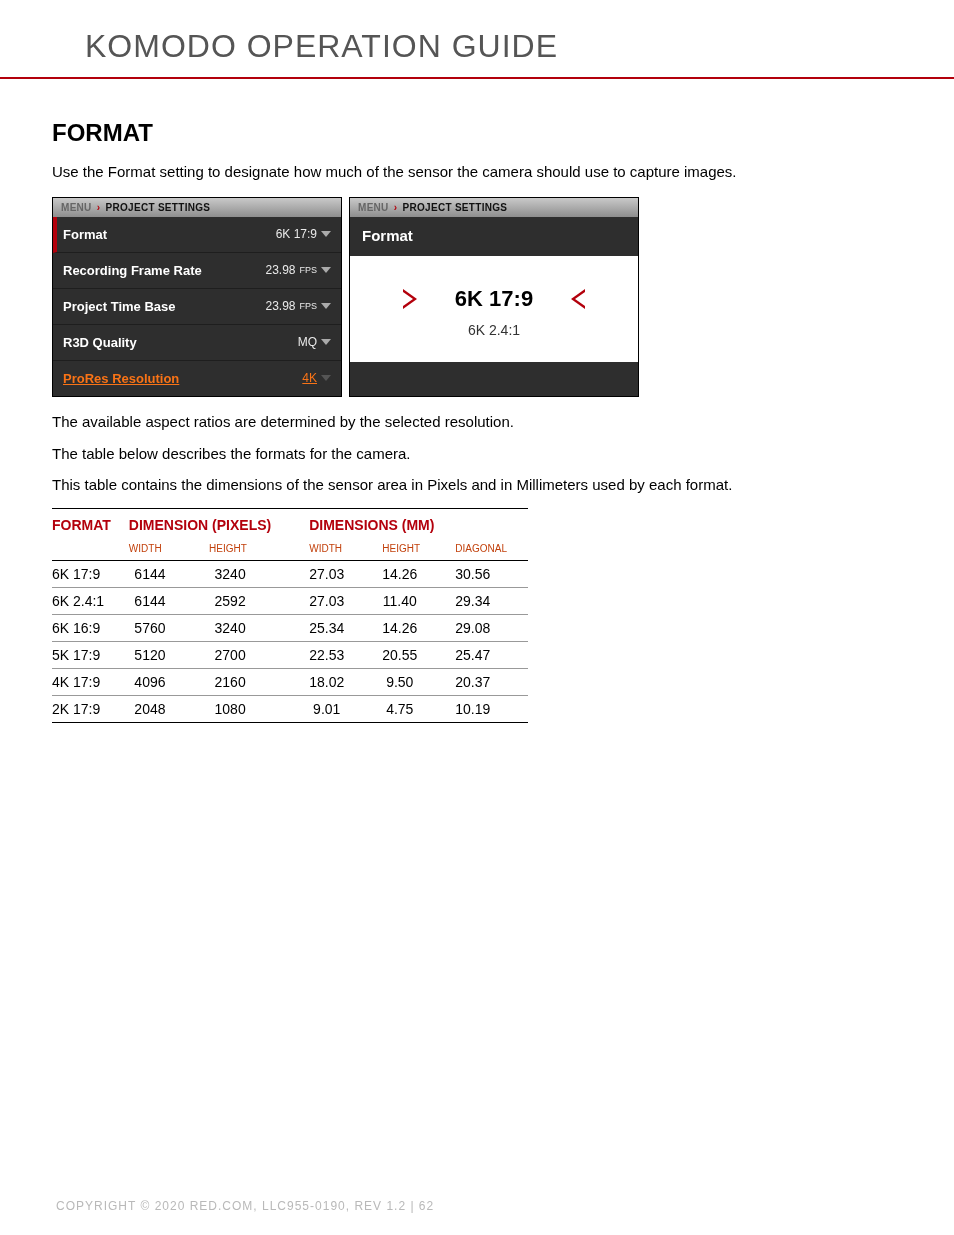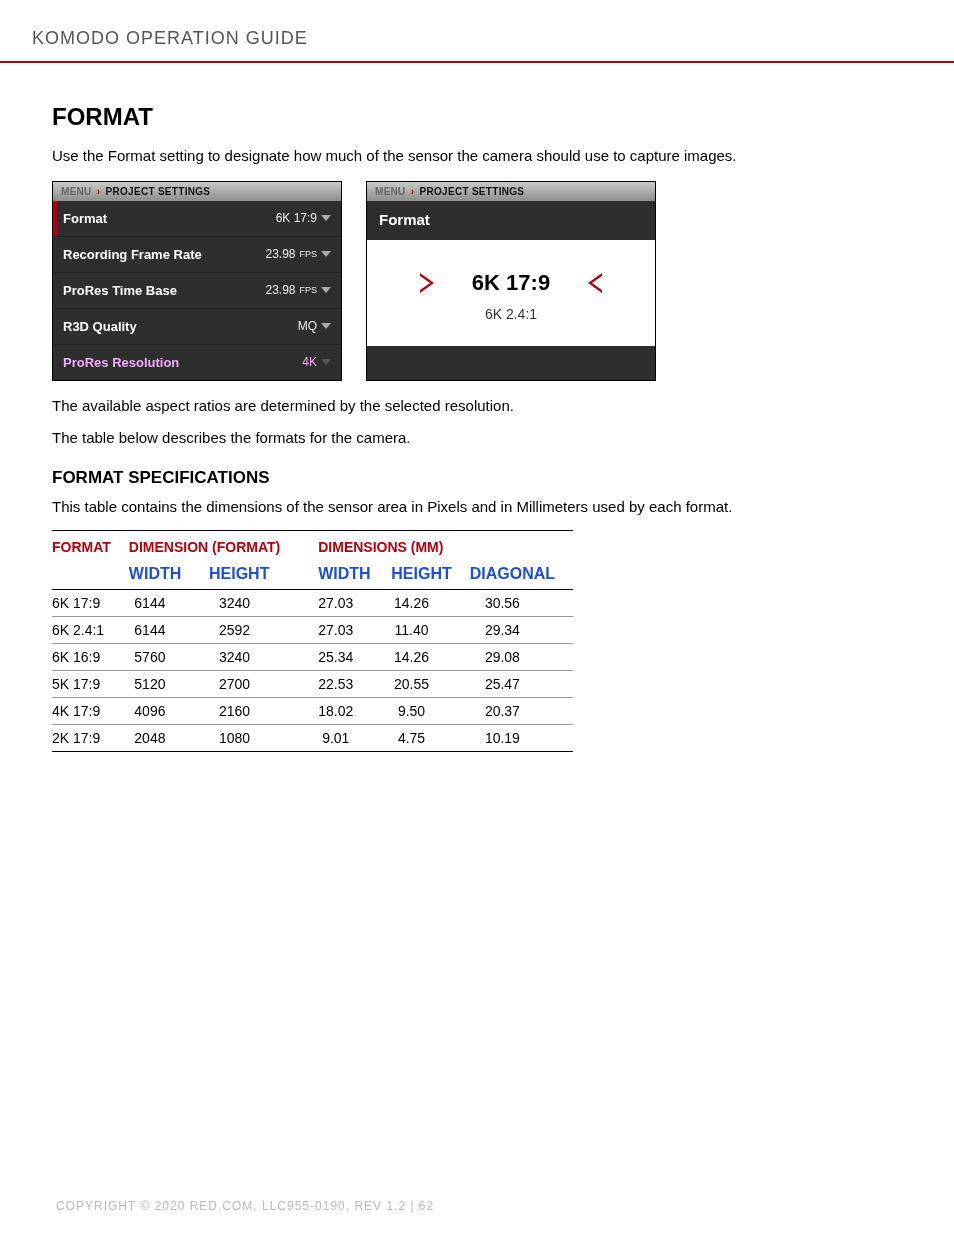--- a/index.html
+++ b/index.html
@@ -5,22 +5,22 @@
   * { box-sizing: border-box; margin: 0; padding: 0; }
   body {
     width: 954px;
     height: 1235px;
     background: #fff;
     font-family: Arial, Helvetica, sans-serif;
     color: #000;
     position: relative;
   }
   .page-header {
-    padding: 28px 0 12px 32px;
-    font-size: 18px;
+    padding: 28px 0 12px 85px;
+    font-size: 32px;
     font-weight: 300;
     letter-spacing: 1px;
     color: #555;
     border-bottom: 2px solid #b3000c;
     font-family: "Helvetica Neue", Arial, sans-serif;
     font-stretch: condensed;
   }
   .content {
     padding: 40px 56px 0 52px;
   }
@@ -29,21 +29,21 @@
     font-weight: bold;
     margin-bottom: 14px;
   }
   p.body {
     font-size: 15px;
     line-height: 1.45;
     margin-bottom: 10px;
   }
   .shots {
     display: flex;
-    gap: 24px;
+    gap: 7px;
     margin: 14px 0 14px 0;
   }
   .panel {
     width: 290px;
     border: 1px solid #000;
     background: #2e2e2e;
     font-family: Arial, sans-serif;
   }
   .panel-header {
     background: linear-gradient(#c9c9c9, #8e8e8e);
@@ -61,21 +61,21 @@
     align-items: center;
     justify-content: space-between;
     padding: 10px 10px;
     border-bottom: 1px solid #1e1e1e;
     color: #fff;
     font-size: 13px;
     font-weight: bold;
   }
   .setting-row.selected { border-left: 4px solid #b3000c; padding-left: 6px; }
   .setting-row.disabled .label,
-  .setting-row.disabled .value { color: #f0abfc; }
+  .setting-row.disabled .value { color: #f97316; text-decoration: underline; }
   .setting-row:last-child { border-bottom: none; }
   .setting-row .value {
     font-weight: normal;
     font-size: 12px;
     color: #eaeaea;
     display: flex;
     align-items: center;
     gap: 4px;
   }
   .setting-row .value .fps { font-size: 9px; }
@@ -171,23 +171,23 @@
   }
   table.spec thead tr.group th {
     color: #b3000c;
     font-weight: bold;
     font-size: 14px;
     border-top: 1.5px solid #000;
     border-bottom: 0;
     padding-top: 8px;
   }
   table.spec thead tr.sub th {
-    color: #1d4ed8;
-    font-weight: bold;
-    font-size: 16px;
+    color: #c2410c;
+    font-weight: normal;
+    font-size: 10px;
     border-bottom: 1.5px solid #000;
     padding-bottom: 6px;
   }
   table.spec tbody td {
     border-bottom: 1px solid #999;
     padding-top: 5px;
     padding-bottom: 5px;
   }
   table.spec tbody tr:last-child td { border-bottom: 1.5px solid #000; }
   table.spec td.num { text-align: center; padding-right: 38px; }
@@ -230,21 +230,21 @@
           </div>
           <div class="setting-row">
             <span class="label">Recording Frame Rate</span>
             <span class="value">
               <span>23.98</span>
               <span class="fps">FPS</span>
               <span class="tri"></span>
             </span>
           </div>
           <div class="setting-row">
-            <span class="label">ProRes Time Base</span>
+            <span class="label">Project Time Base</span>
             <span class="value">
               <span>23.98</span>
               <span class="fps">FPS</span>
               <span class="tri"></span>
             </span>
           </div>
           <div class="setting-row">
             <span class="label">R3D Quality</span>
             <span class="value">
               <span>MQ</span>
@@ -275,28 +275,27 @@
           <span class="arrow-left arrow-outline-l"></span>
         </div>
         <div class="sel-sub">6K 2.4:1</div>
       </div>
     </div>
   </div>
 
   <p class="body">The available aspect ratios are determined by the selected resolution.</p>
   <p class="body">The table below describes the formats for the camera.</p>
 
-  <h2 class="subsection">FORMAT SPECIFICATIONS</h2>
   <p class="body">This table contains the dimensions of the sensor area in Pixels and in Millimeters used by each format.</p>
 
   <table class="spec">
     <thead>
       <tr class="group">
         <th>FORMAT</th>
-        <th colspan="2">DIMENSION (FORMAT)</th>
+        <th colspan="2">DIMENSION (PIXELS)</th>
         <th class="col-gap"></th>
         <th colspan="3">DIMENSIONS (MM)</th>
       </tr>
       <tr class="sub">
         <th></th>
         <th>WIDTH</th>
         <th>HEIGHT</th>
         <th class="col-gap"></th>
         <th>WIDTH</th>
         <th>HEIGHT</th>

